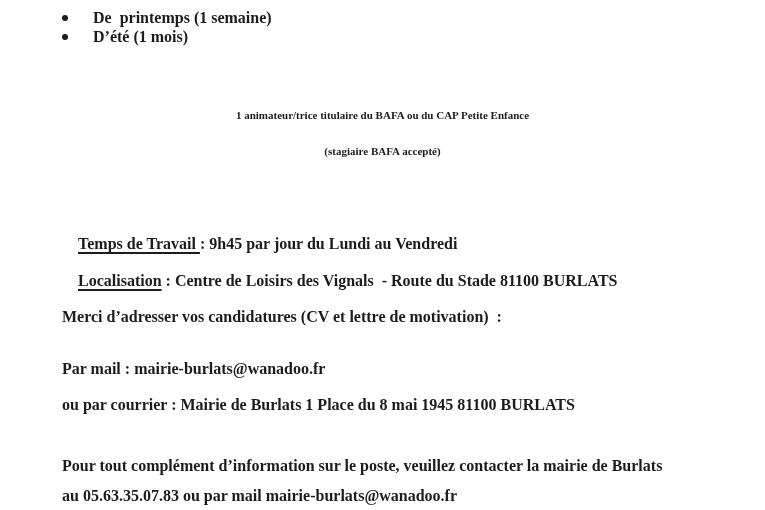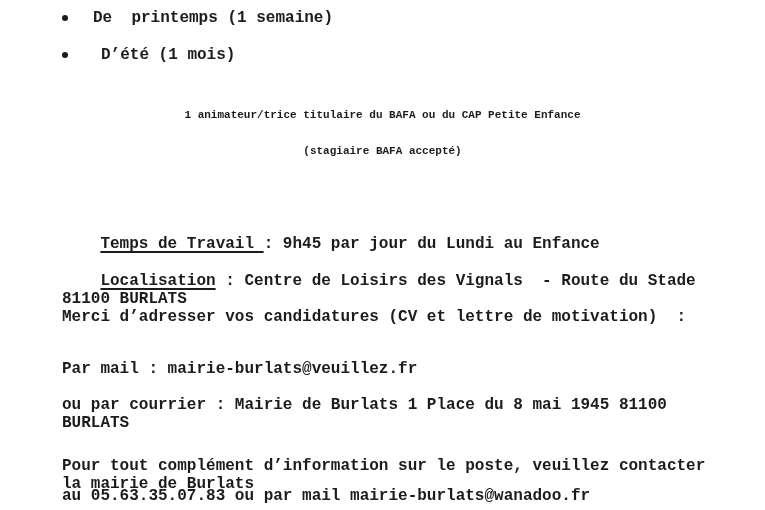--- a/index.html
+++ b/index.html
@@ -6,21 +6,21 @@
     margin: 0;
     padding: 0;
     background: #ffffff;
   }
   .page {
     position: relative;
     width: 709px;
     height: 510px;
     background: #ffffff;
     overflow: hidden;
-    font-family: Liberation Mono, monospace;
+    font-family: Liberation Serif, serif;
     font-weight: bold;
     color: #1c1c1c;
     font-size: 16px;
   }
   .abs {
     position: absolute;
     white-space: pre-wrap;
   }
   .bullet-row {
     left: 62px;
@@ -29,21 +29,21 @@
   }
   .bullet-dot {
     width: 6px;
     height: 6px;
     border-radius: 50%;
     background: #1c1c1c;
     margin-right: 25px;
     flex: 0 0 auto;
   }
   .bullet-1 { top: 9px; }
-  .bullet-2 { top: 46px; gap: 8px; }
+  .bullet-2 { top: 28px; }
   .heading-line {
     left: 0;
     width: 765px;
     text-align: center;
     font-size: 11px;
   }
   .heading-1 { top: 109px; }
   .heading-2 { top: 145px; }
   .work-time { top: 217px; left: 62px; }
   .location  { top: 254px; left: 62px; }
@@ -71,30 +71,30 @@
   <div class="abs bullet-row bullet-2">
     <span class="bullet-dot"></span>
     <span>D’été (1 mois)</span>
   </div>
 
   <div class="abs heading-line heading-1">1 animateur/trice titulaire du BAFA ou du CAP Petite Enfance</div>
 
   <div class="abs heading-line heading-2">(stagiaire BAFA accepté)</div>
 
   <div class="abs work-time">
-    <span class="underlined">Temps de Travail </span><span>: 9h45 par jour du Lundi au Enfance</span>
+    <span class="underlined">Temps de Travail </span><span>: 9h45 par jour du Lundi au Vendredi</span>
   </div>
 
   <div class="abs location">
     <span class="underlined">Localisation</span><span> : Centre de Loisirs des Vignals  - Route du Stade 81100 BURLATS</span>
   </div>
 
   <div class="abs apply-intro">Merci d’adresser vos candidatures (CV et lettre de motivation)  :</div>
 
-  <div class="abs mail-line">Par mail : mairie-burlats@veuillez.fr</div>
+  <div class="abs mail-line">Par mail : mairie-burlats@wanadoo.fr</div>
 
   <div class="abs courier-line">ou par courrier : Mairie de Burlats 1 Place du 8 mai 1945 81100 BURLATS</div>
 
   <div class="abs contact-1">Pour tout complément d’information sur le poste, veuillez contacter la mairie de Burlats</div>
 
   <div class="abs contact-2">au 05.63.35.07.83 ou par mail mairie-burlats@wanadoo.fr</div>
 
 </div>
 
 </body></html>

